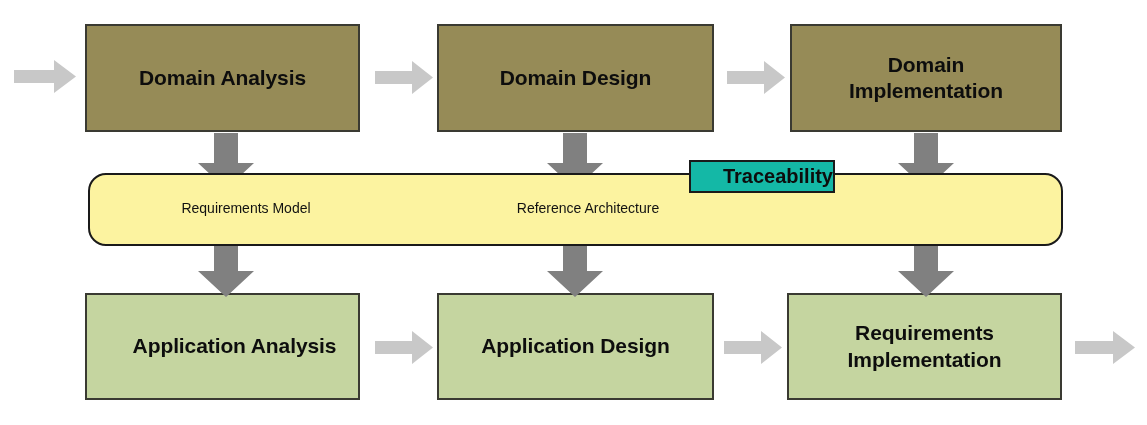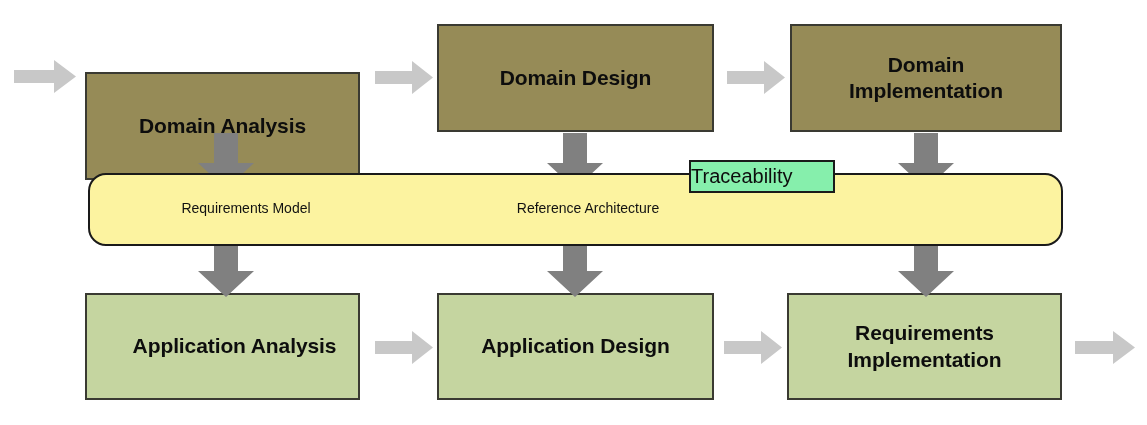--- a/index.html
+++ b/index.html
@@ -48,26 +48,26 @@
     position: absolute;
     font-size: 14px;
     color: #111111;
     text-align: center;
     white-space: nowrap;
     padding-left: 8px;
   }
   .trace-box {
     position: absolute;
     box-sizing: border-box;
-    background: #86efac;
+    background: #14b8a6;
     border: 2px solid #1a1a1a;
     display: flex;
     align-items: center;
-    justify-content: flex-start;
-    font-weight: normal;
+    justify-content: flex-end;
+    font-weight: bold;
     font-size: 20px;
     color: #0d0d0d;
     z-index: 6;
   }
   .arrow-right {
     position: absolute;
   }
   .arrow-down {
     position: absolute;
     z-index: 4;
@@ -78,21 +78,21 @@
 <body>
 
 <div id="canvas">
 
   <div class="arrow-right" style="left:14px; top:60px; width:62px; height:33px;">
     <svg width="62" height="33" viewBox="0 0 62 33">
       <polygon points="0,10 40,10 40,0 62,16.5 40,33 40,23 0,23" fill="#C8C8C8"></polygon>
     </svg>
   </div>
 
-  <div class="box box-domain" style="left:85px; top:24px; width:275px; height:108px;margin-top:48px;">
+  <div class="box box-domain" style="left:85px; top:24px; width:275px; height:108px;">
     <span>Domain Analysis</span>
   </div>
 
   <div class="box box-domain" style="left:437px; top:24px; width:277px; height:108px;">
     <span>Domain Design</span>
   </div>
 
   <div class="box box-domain" style="left:790px; top:24px; width:272px; height:108px;">
     <span style="display:block; max-width:170px;">Domain Implementation</span>
   </div>

